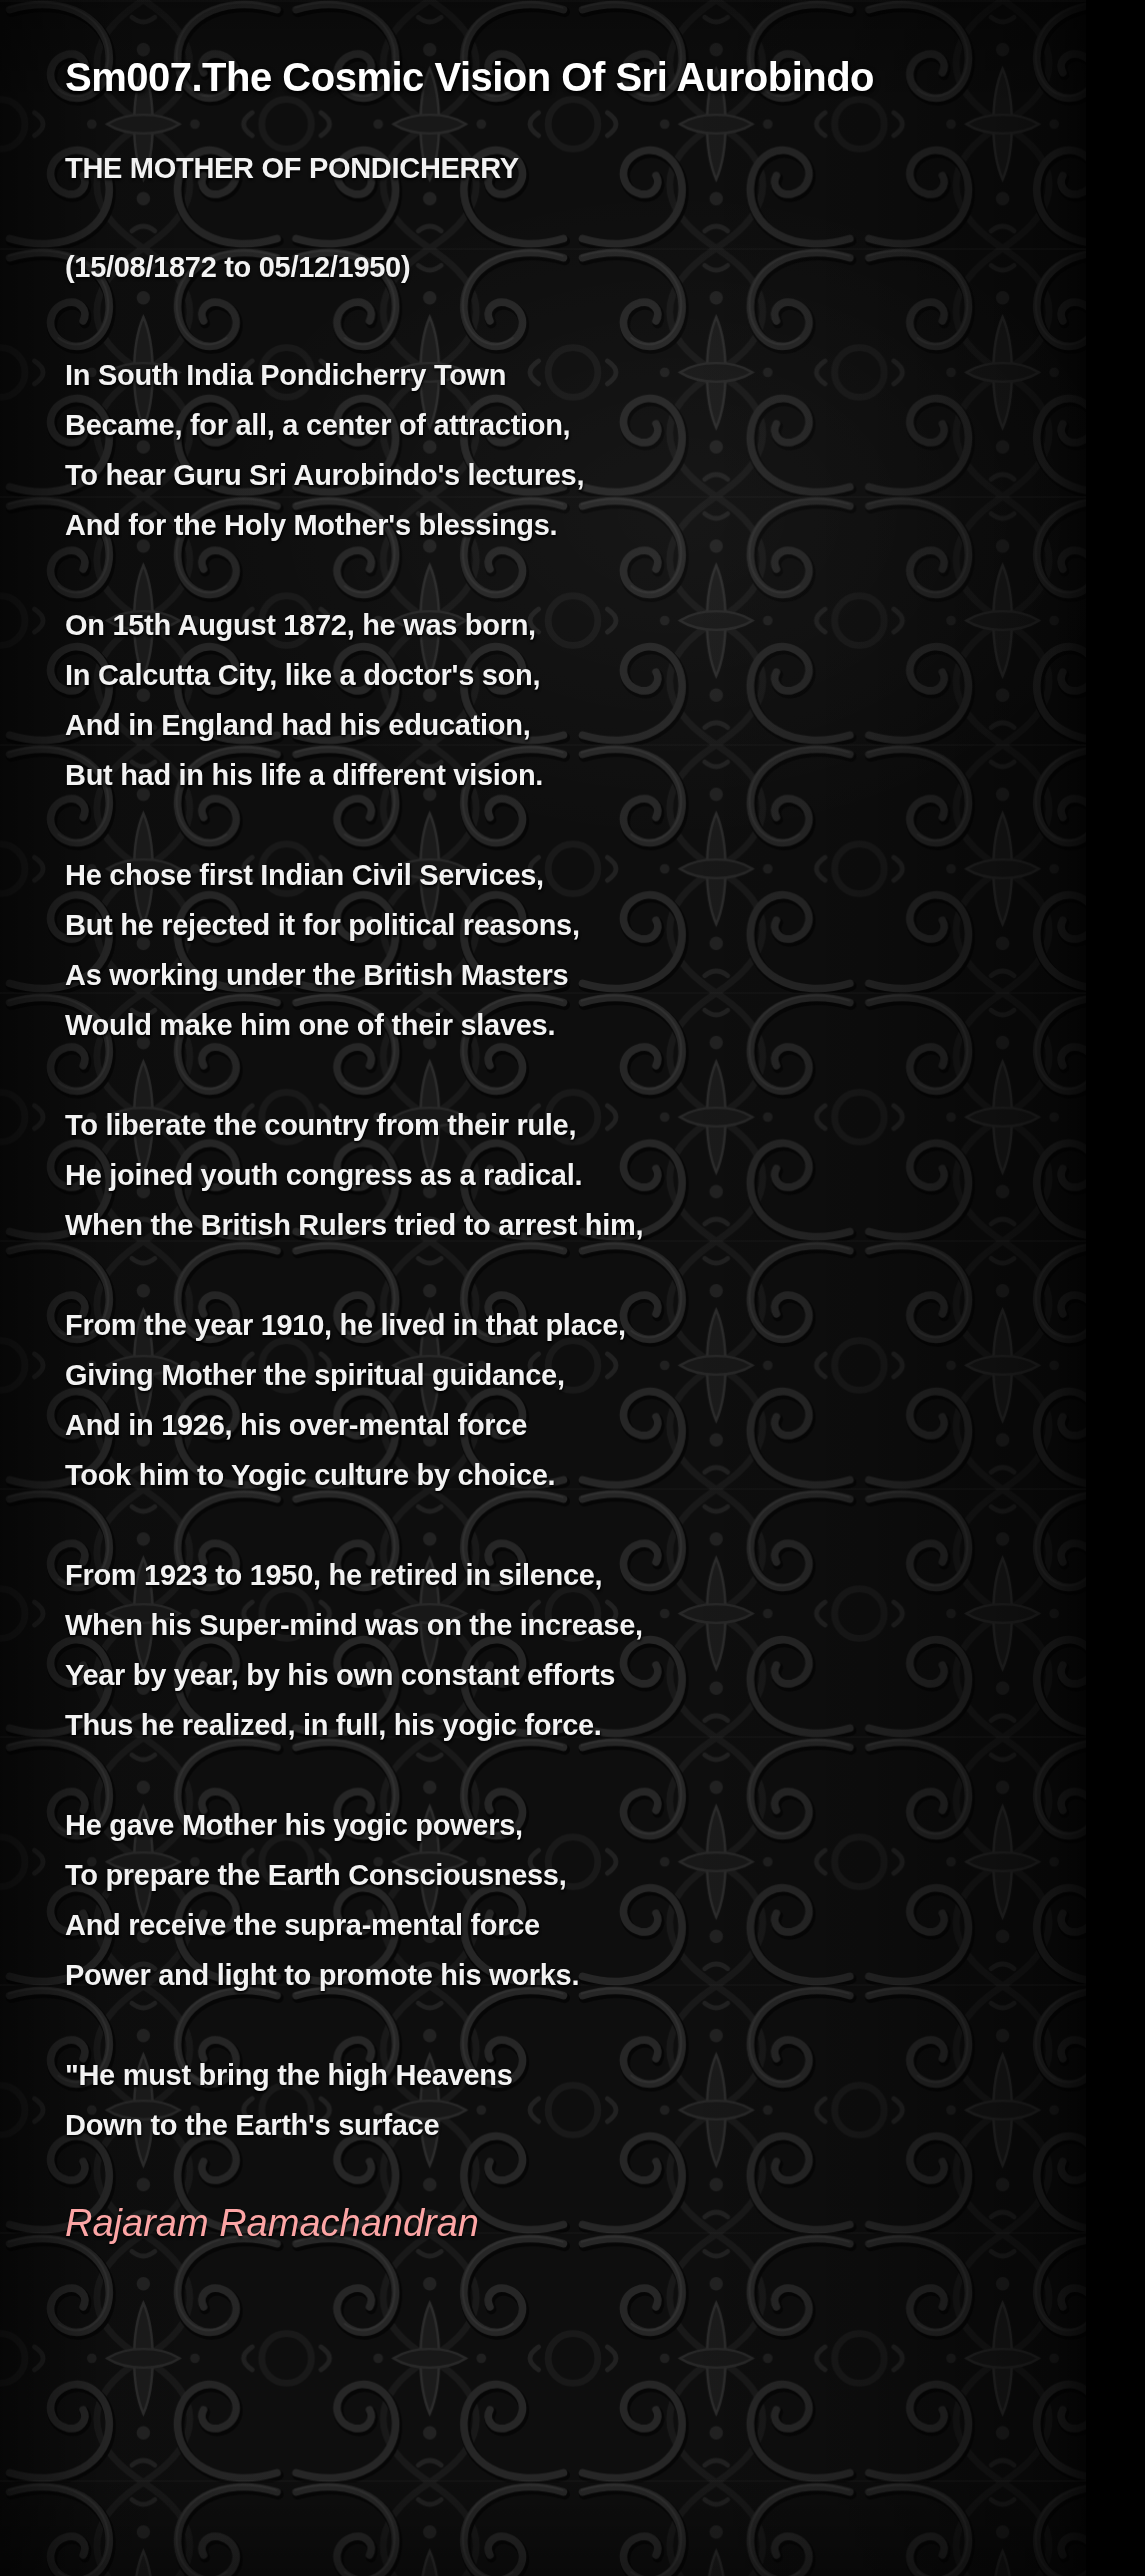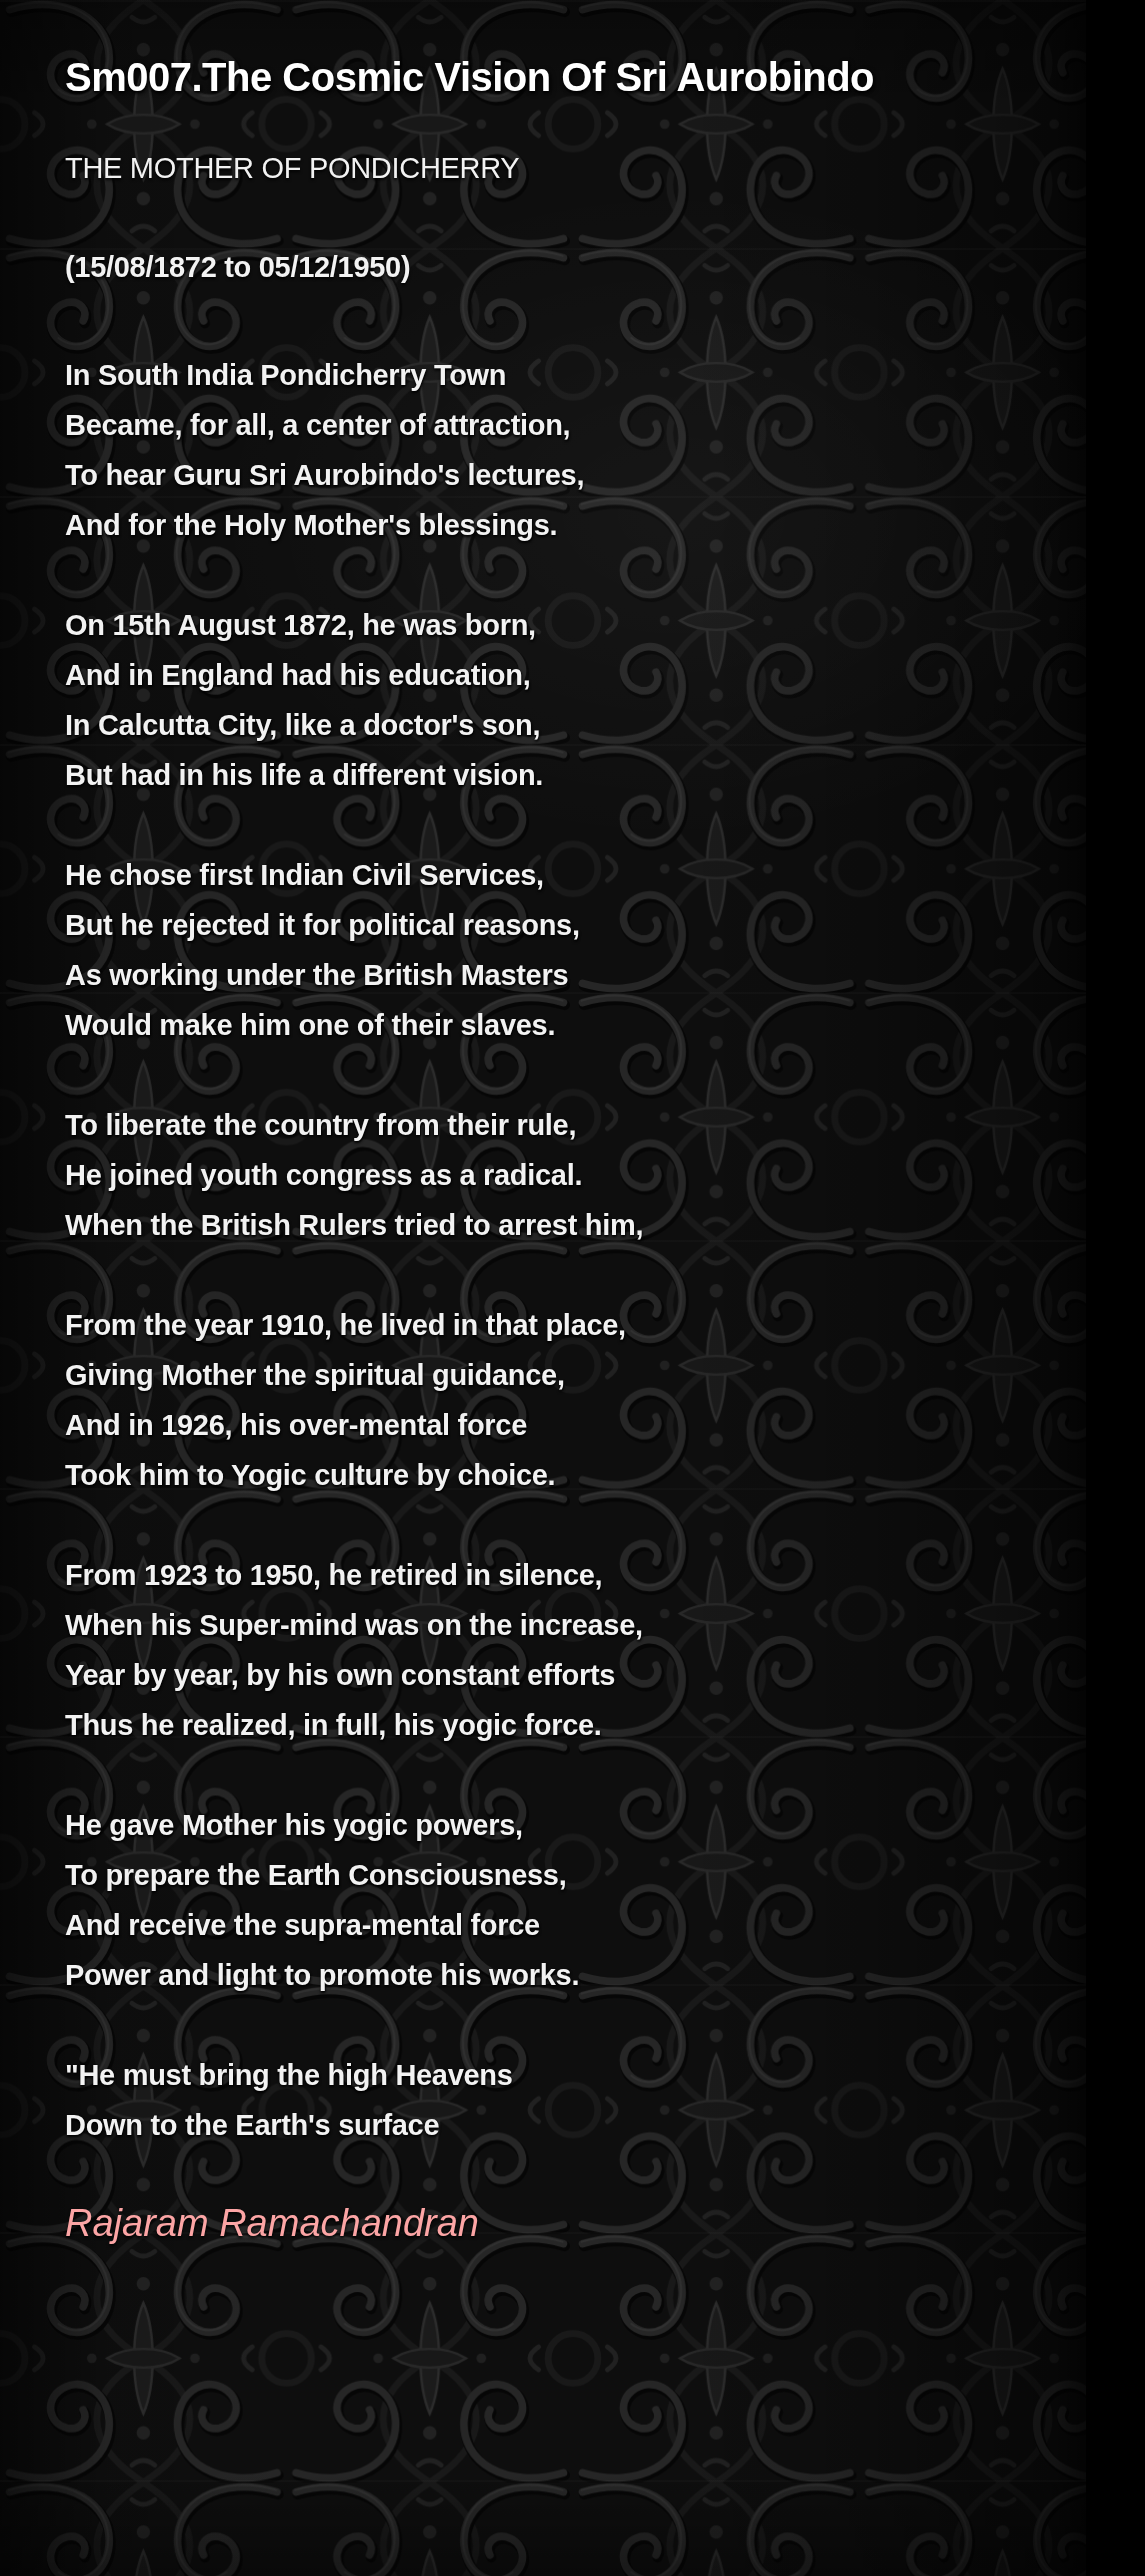--- a/index.html
+++ b/index.html
@@ -26,21 +26,21 @@
     color:#f2f2f2;
   }
   .title{
     margin:0;
     font-size:40px;line-height:44px;font-weight:bold;
     letter-spacing:-0.5px;color:#ffffff;
     text-shadow:0 1.9px 2.9px rgba(0,0,0,0.9), 1.9px 1.9px 4.8px rgba(0,0,0,0.7);
   }
   .subtitle{
     margin:53px 0 12px;
-    font-size:29px;line-height:32px;font-weight:normal;
+    font-size:29px;line-height:32px;font-weight:bold;
     letter-spacing:-0.3px;
     text-shadow:0 1.9px 2.9px rgba(0,0,0,0.9);
   }
   .dates{
     margin:67px 0 0;
     font-size:29px;line-height:32px;font-weight:bold;
     letter-spacing:-0.3px;
     text-shadow:0 1.9px 2.9px rgba(0,0,0,0.9);
   }
   .poem{margin-top:67px;}
@@ -121,22 +121,22 @@
     <div class="dates">(15/08/1872 to 05/12/1950)</div>
     <div class="poem">
         <div class="stanza">
           <div class="line">In South India Pondicherry Town</div>
           <div class="line">Became, for all, a center of attraction,</div>
           <div class="line">To hear Guru Sri Aurobindo's lectures,</div>
           <div class="line">And for the Holy Mother's blessings.</div>
         </div>
         <div class="stanza">
           <div class="line">On 15th August 1872, he was born,</div>
+          <div class="line">In Calcutta City, like a doctor's son,</div>
           <div class="line">And in England had his education,</div>
-          <div class="line">In Calcutta City, like a doctor's son,</div>
           <div class="line">But had in his life a different vision.</div>
         </div>
         <div class="stanza">
           <div class="line">He chose first Indian Civil Services,</div>
           <div class="line">But he rejected it for political reasons,</div>
           <div class="line">As working under the British Masters</div>
           <div class="line">Would make him one of their slaves.</div>
         </div>
         <div class="stanza">
           <div class="line">To liberate the country from their rule,</div>

